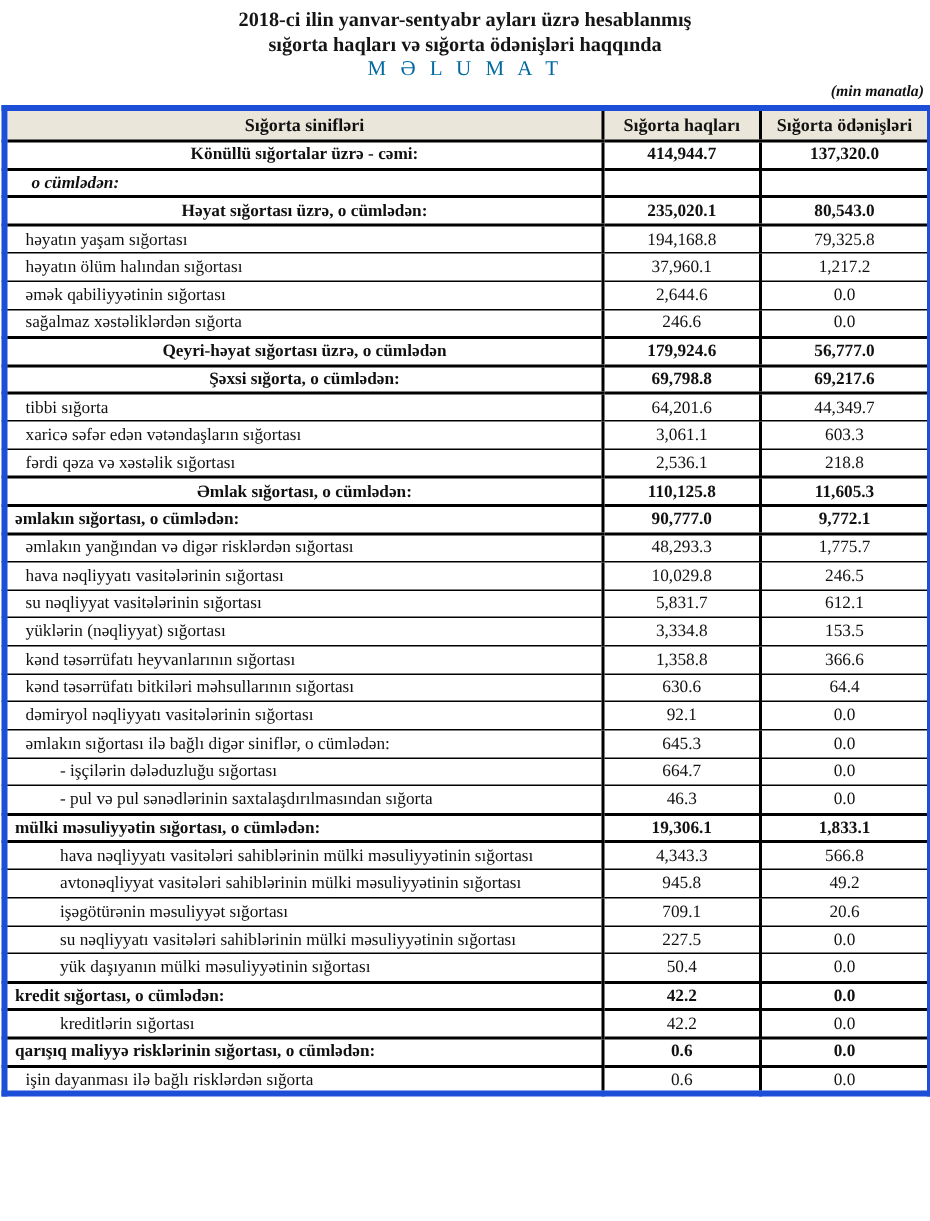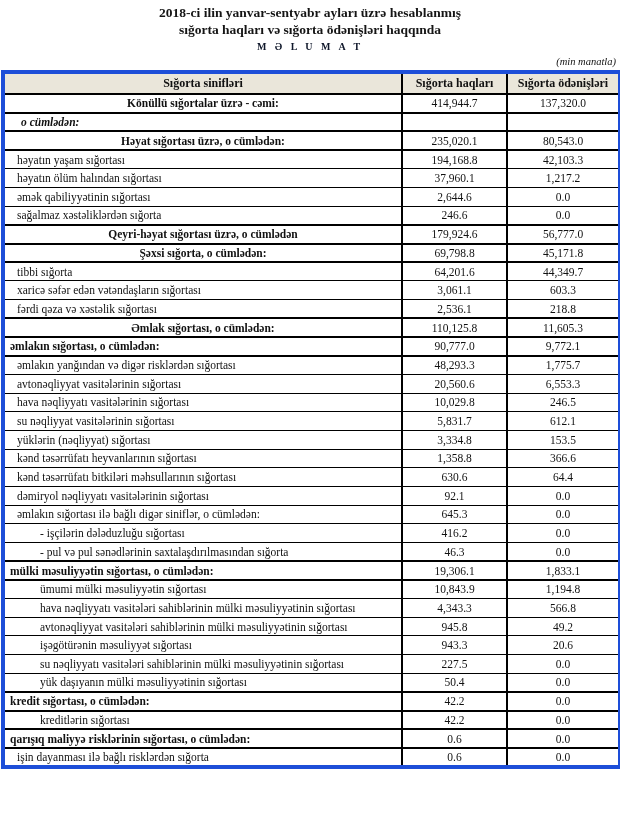--- a/index.html
+++ b/index.html
@@ -7,25 +7,25 @@
   body {
     width: 620px; height: 814px; overflow: hidden;
     font-family: "Liberation Serif", serif;
     color: #111111;
     -webkit-font-smoothing: antialiased;
   }
   .page { width: 620px; height: 724px; }
 
   .title-block { text-align: center; padding-top: 4px; }
   .title-line { font-weight: bold; font-size: 13.5px; line-height: 17px; color: #151515; }
-  .title-melumat { font-weight: bold; font-size: 10px; line-height: 17px; letter-spacing: 3px; color: #0f172a; }
+  .title-melumat { font-weight: normal; font-size: 14px; line-height: 17px; letter-spacing: 3px; color: #0369a1; }
 
   .unit-note {
     text-align: right; font-style: italic; font-size: 10.5px;
-    padding: 1px 4px 2px 0; line-height: 12px;
+    padding: 1px 4px 2px 0; line-height: 12px; font-weight: bold;
   }
 
   table.report {
     width: 617px; margin-left: 1px;
     border-collapse: collapse; table-layout: fixed;
     border: 4px solid #1d4ed8;
   }
   col.c-label { width: 399px; }
   col.c-prem  { width: 105px; }
   col.c-pay   { width: 113px; }
@@ -39,21 +39,21 @@
   thead th {
     background: #eae6da;
     font-weight: bold; font-size: 12px;
     height: 22px; text-align: center;
     border-bottom: 2px solid #000;
     border-top: 2px solid #000;
   }
   tbody td { height: 18.7px; background: #ffffff; }
 
   td.num, th.num-h { border-left: 2px solid #000; text-align: center; }
-  td.num.b { font-weight: normal; margin-left: 14px; }
+  td.num.b { font-weight: bold; margin-left: 14px; }
 
   tr.thick td { border-top: 2px solid #000; border-bottom: 2px solid #000; }
 
   td.lbl { text-align: left; padding-left: 12px; }
   td.lbl.s-section-center { text-align: center; font-weight: bold; padding-left: 0; }
   td.lbl.s-section-left { font-weight: bold; padding-left: 5px; }
   td.lbl.s-note { font-weight: bold; font-style: italic; padding-left: 16px; }
   td.lbl.ind-2 { padding-left: 35px; }
 </style>
 </head>
@@ -93,21 +93,21 @@
           <td class="num"></td>
         </tr>
         <tr class="thick">
           <td class="lbl s-section-center">Həyat sığortası üzrə, o cümlədən:</td>
           <td class="num b">235,020.1</td>
           <td class="num b">80,543.0</td>
         </tr>
         <tr>
           <td class="lbl s-normal">həyatın yaşam sığortası</td>
           <td class="num">194,168.8</td>
-          <td class="num">42,103.3</td>
+          <td class="num">79,325.8</td>
         </tr>
         <tr>
           <td class="lbl s-normal">həyatın ölüm halından sığortası</td>
           <td class="num">37,960.1</td>
           <td class="num">1,217.2</td>
         </tr>
         <tr>
           <td class="lbl s-normal">əmək qabiliyyətinin sığortası</td>
           <td class="num">2,644.6</td>
           <td class="num">0.0</td>
@@ -118,21 +118,21 @@
           <td class="num">0.0</td>
         </tr>
         <tr class="thick">
           <td class="lbl s-section-center">Qeyri-həyat sığortası üzrə, o cümlədən</td>
           <td class="num b">179,924.6</td>
           <td class="num b">56,777.0</td>
         </tr>
         <tr class="thick">
           <td class="lbl s-section-center">Şəxsi sığorta,  o cümlədən:</td>
           <td class="num b">69,798.8</td>
-          <td class="num b">45,171.8</td>
+          <td class="num b">69,217.6</td>
         </tr>
         <tr>
           <td class="lbl s-normal">tibbi sığorta</td>
           <td class="num">64,201.6</td>
           <td class="num">44,349.7</td>
         </tr>
         <tr>
           <td class="lbl s-normal">xaricə səfər edən vətəndaşların sığortası</td>
           <td class="num">3,061.1</td>
           <td class="num">603.3</td>
@@ -151,25 +151,20 @@
           <td class="lbl s-section-left">əmlakın sığortası,  o cümlədən:</td>
           <td class="num b">90,777.0</td>
           <td class="num b">9,772.1</td>
         </tr>
         <tr>
           <td class="lbl s-normal">əmlakın yanğından və digər risklərdən sığortası</td>
           <td class="num">48,293.3</td>
           <td class="num">1,775.7</td>
         </tr>
         <tr>
-          <td class="lbl s-normal">avtonəqliyyat vasitələrinin sığortası</td>
-          <td class="num">20,560.6</td>
-          <td class="num">6,553.3</td>
-        </tr>
-        <tr>
           <td class="lbl s-normal">hava nəqliyyatı vasitələrinin sığortası</td>
           <td class="num">10,029.8</td>
           <td class="num">246.5</td>
         </tr>
         <tr>
           <td class="lbl s-normal">su nəqliyyat vasitələrinin sığortası</td>
           <td class="num">5,831.7</td>
           <td class="num">612.1</td>
         </tr>
         <tr>
@@ -192,51 +187,46 @@
           <td class="num">92.1</td>
           <td class="num">0.0</td>
         </tr>
         <tr>
           <td class="lbl s-normal">əmlakın sığortası ilə bağlı digər siniflər,  o cümlədən:</td>
           <td class="num">645.3</td>
           <td class="num">0.0</td>
         </tr>
         <tr>
           <td class="lbl s-normal ind-2">- işçilərin dələduzluğu sığortası</td>
-          <td class="num">416.2</td>
+          <td class="num">664.7</td>
           <td class="num">0.0</td>
         </tr>
         <tr>
           <td class="lbl s-normal ind-2">- pul və pul sənədlərinin saxtalaşdırılmasından sığorta</td>
           <td class="num">46.3</td>
           <td class="num">0.0</td>
         </tr>
         <tr class="thick">
           <td class="lbl s-section-left">mülki məsuliyyətin sığortası, o cümlədən:</td>
           <td class="num b">19,306.1</td>
           <td class="num b">1,833.1</td>
         </tr>
         <tr>
-          <td class="lbl s-normal ind-2">ümumi mülki məsuliyyətin sığortası</td>
-          <td class="num">10,843.9</td>
-          <td class="num">1,194.8</td>
-        </tr>
-        <tr>
           <td class="lbl s-normal ind-2">hava nəqliyyatı vasitələri sahiblərinin mülki məsuliyyətinin sığortası</td>
           <td class="num">4,343.3</td>
           <td class="num">566.8</td>
         </tr>
         <tr>
           <td class="lbl s-normal ind-2">avtonəqliyyat vasitələri sahiblərinin mülki məsuliyyətinin sığortası</td>
           <td class="num">945.8</td>
           <td class="num">49.2</td>
         </tr>
         <tr>
           <td class="lbl s-normal ind-2">işəgötürənin məsuliyyət sığortası</td>
-          <td class="num">943.3</td>
+          <td class="num">709.1</td>
           <td class="num">20.6</td>
         </tr>
         <tr>
           <td class="lbl s-normal ind-2">su nəqliyyatı vasitələri sahiblərinin mülki məsuliyyətinin sığortası</td>
           <td class="num">227.5</td>
           <td class="num">0.0</td>
         </tr>
         <tr>
           <td class="lbl s-normal ind-2">yük daşıyanın mülki məsuliyyətinin sığortası</td>
           <td class="num">50.4</td>

